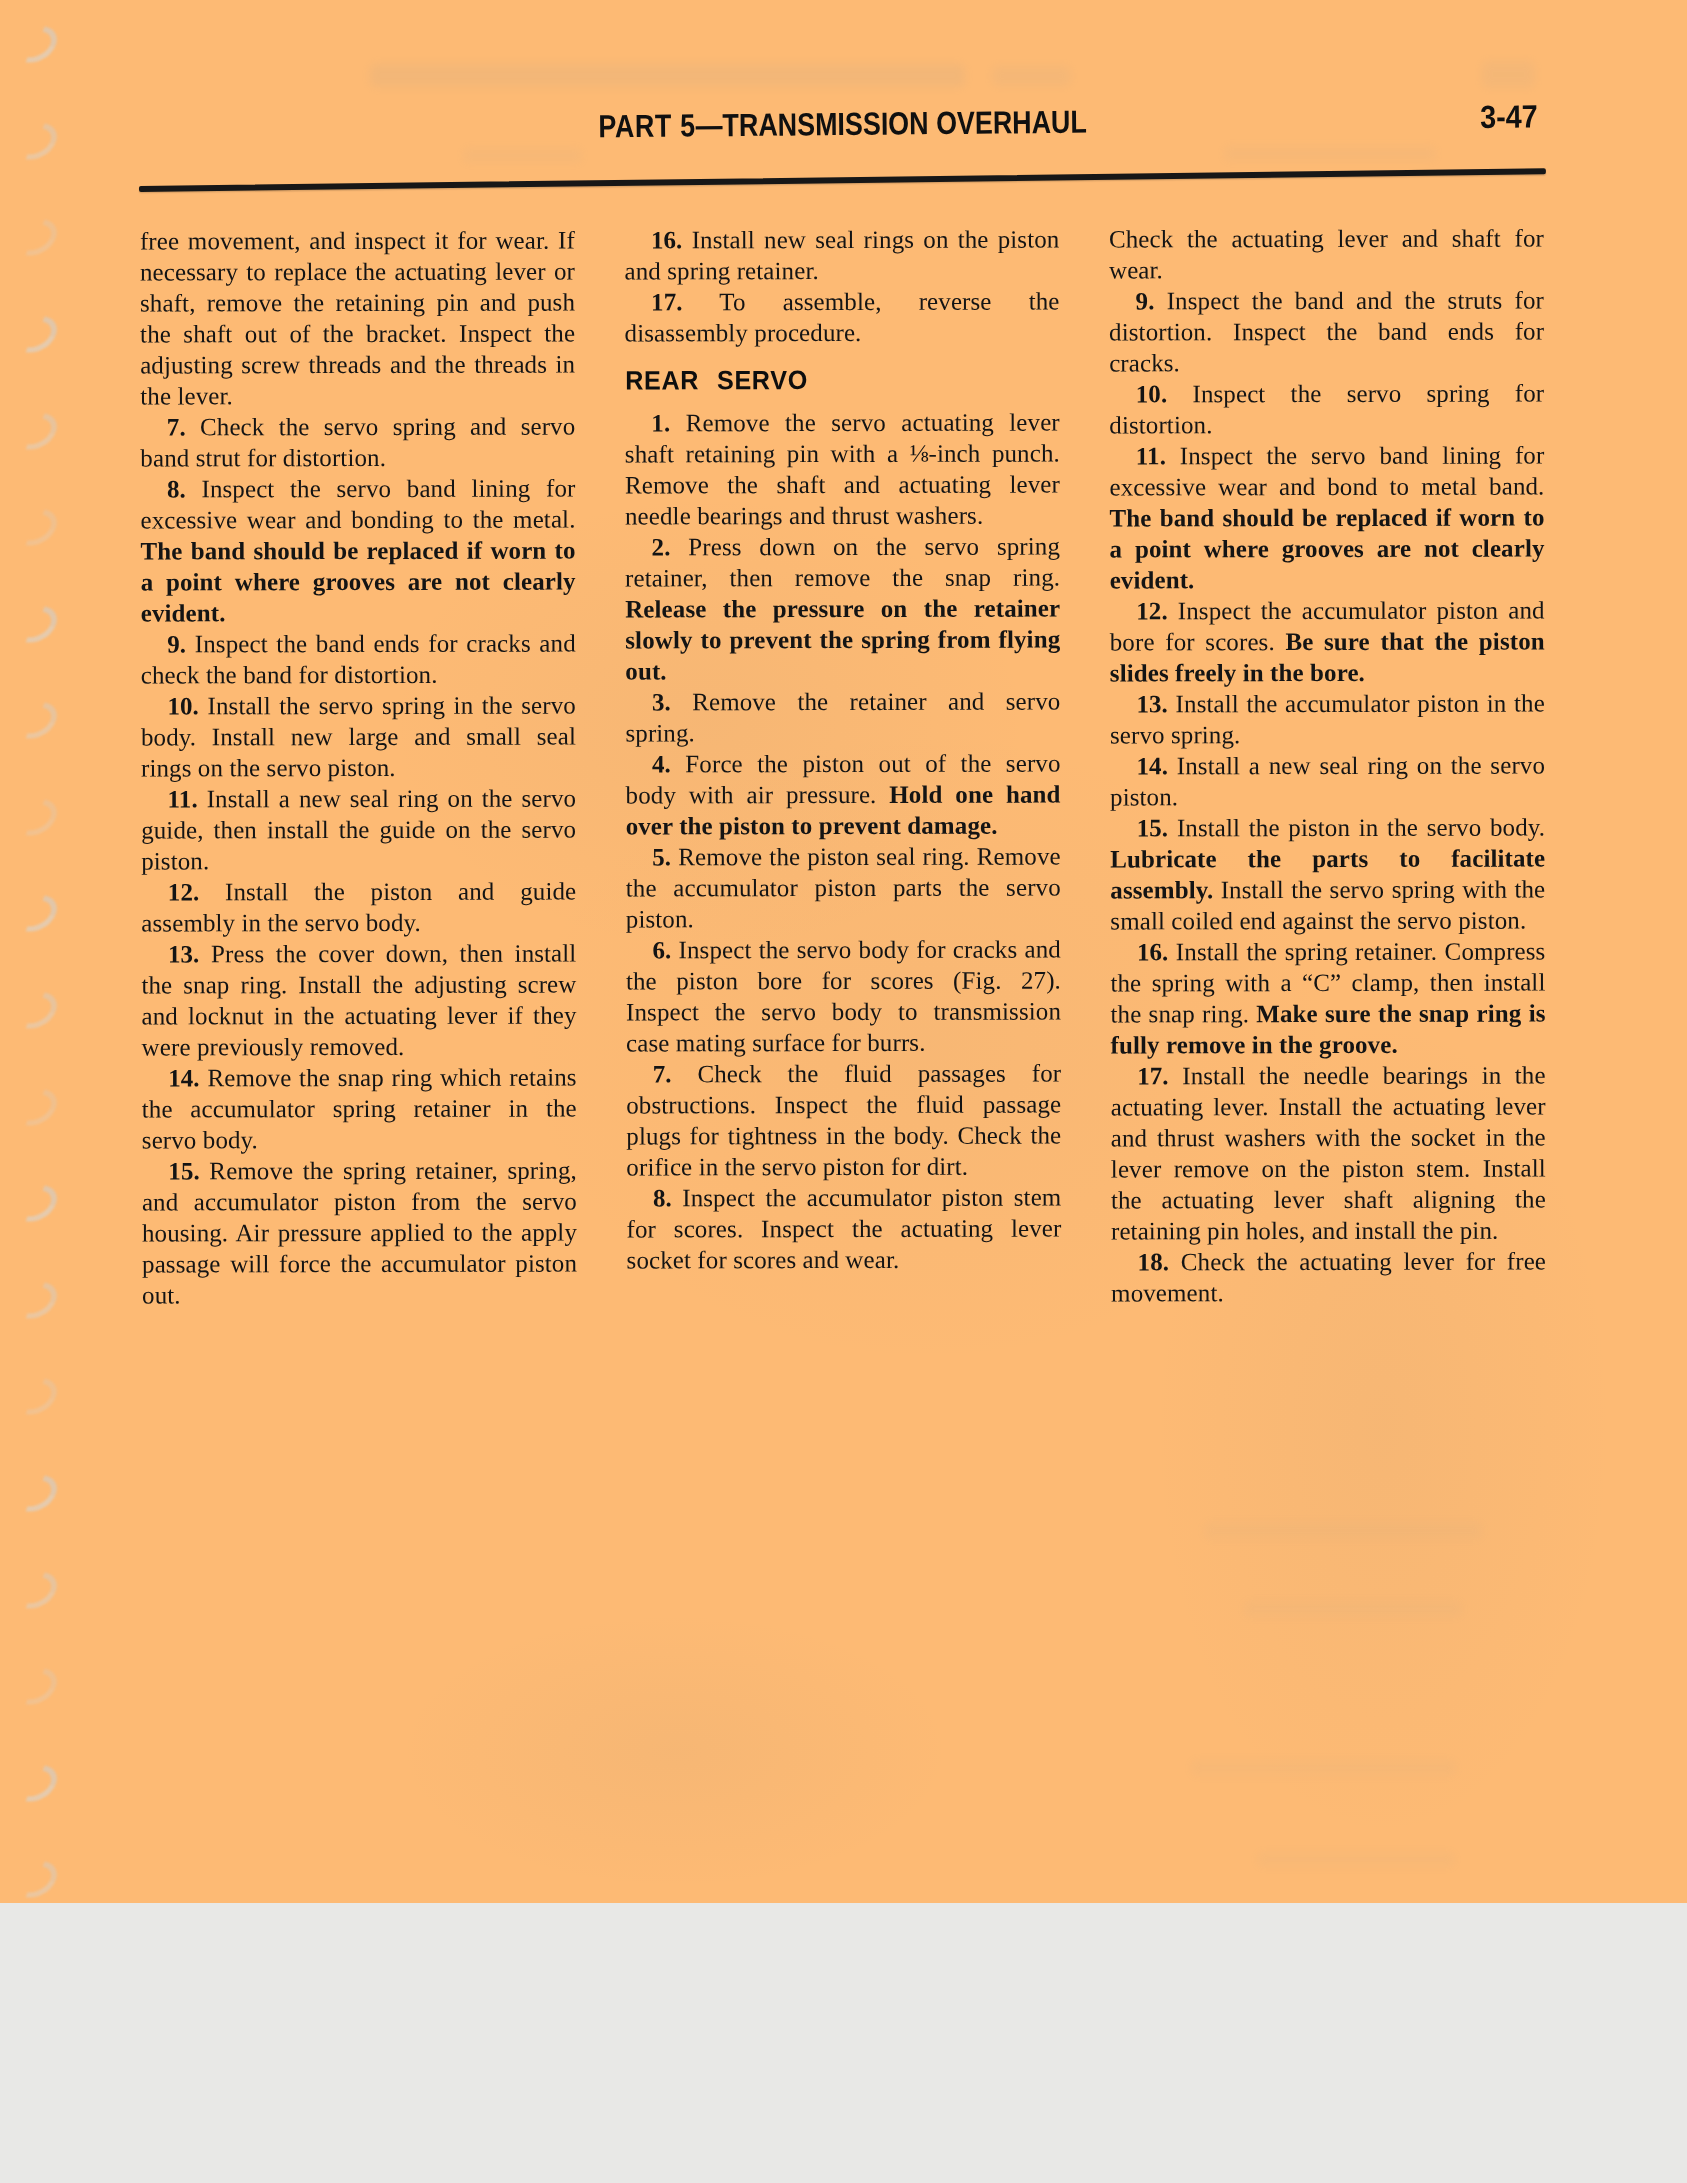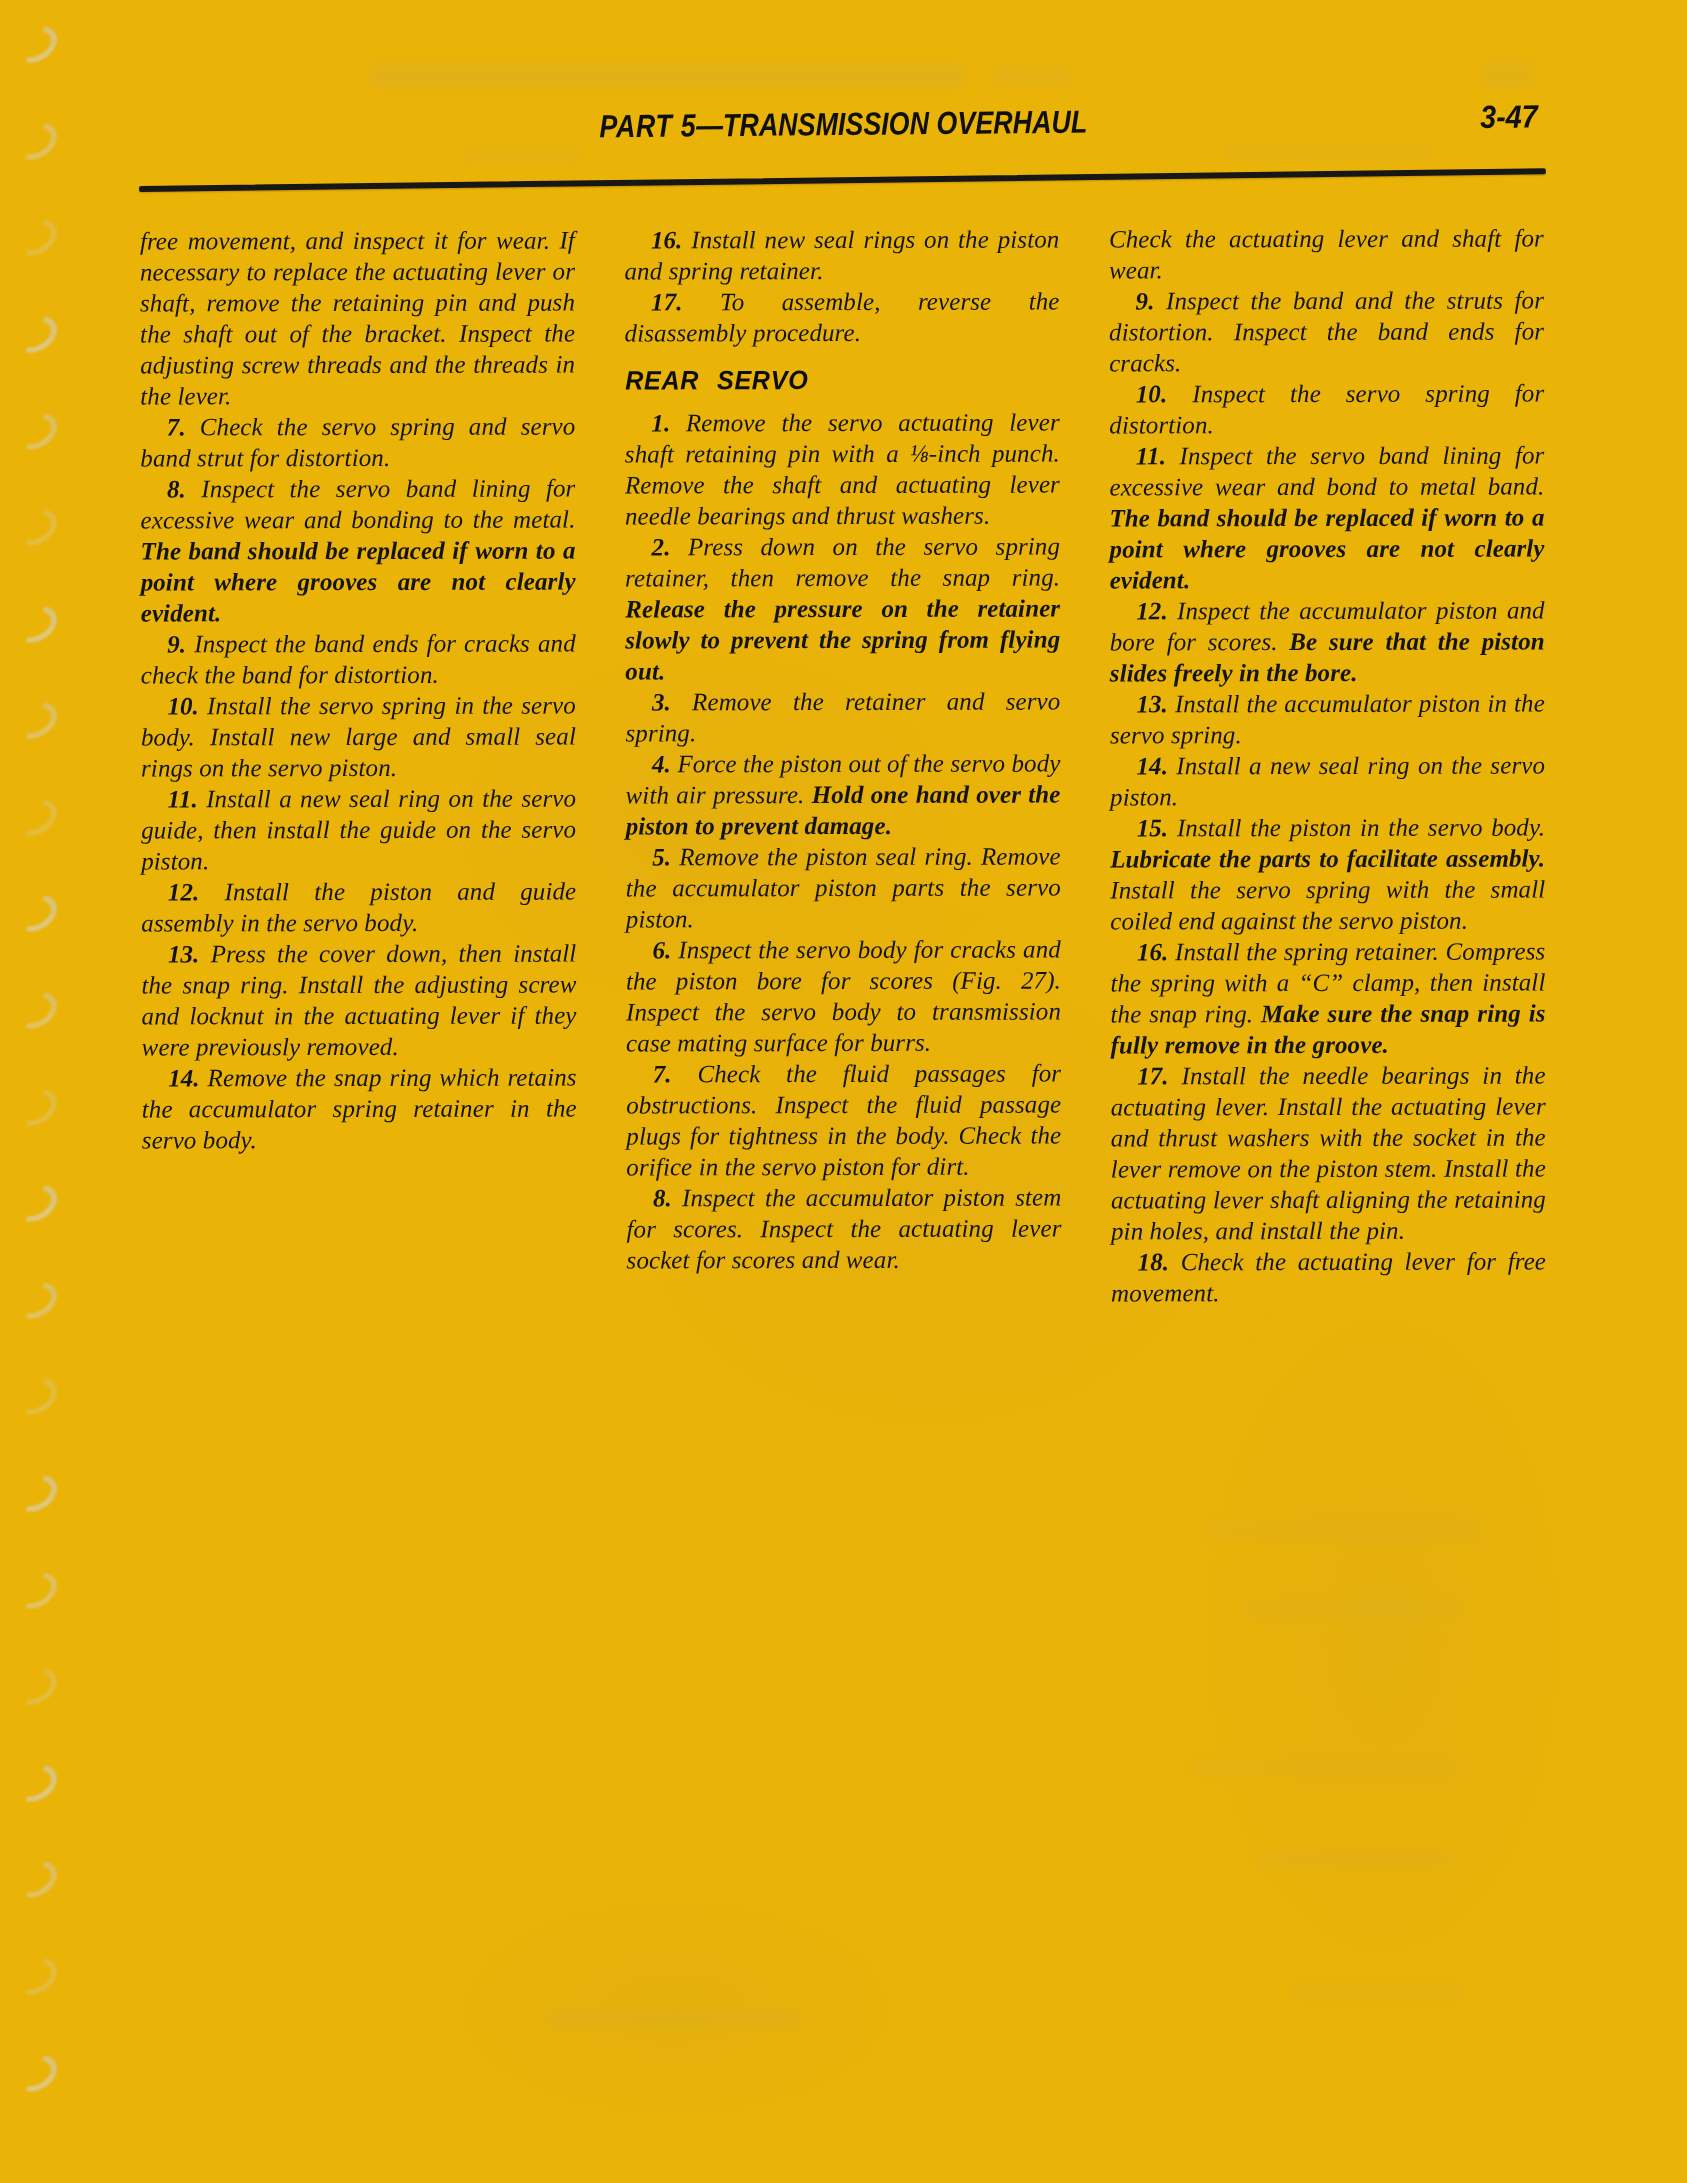--- a/index.html
+++ b/index.html
@@ -1,23 +1,22 @@
 <!DOCTYPE html>
 <html style="font-size:10.6px"><head>
 <meta charset="utf-8">
 <style>
   html,body{margin:0;padding:0;background:#e8e8e6;}
   .page{
     position:relative;
-    width:1687px;height:2183px;
-    background:#eab308;
+    width:1687px;height:1903px;
+    background:#fdba74;
     overflow:hidden;
     font-family:"Liberation Serif", serif;
     color:#141414;
-    font-style:italic;
   }
   
   .texture{
     position:absolute;inset:0;pointer-events:none;
     background:
       radial-gradient(ellipse 463px 331px at 42% 38%, rgba(120,120,118,0.05), rgba(0,0,0,0) 70%),
       radial-gradient(ellipse 595px 463px at 55% 55%, rgba(120,120,118,0.04), rgba(0,0,0,0) 70%),
       radial-gradient(ellipse 331px 595px at 82% 75%, rgba(120,120,118,0.05), rgba(0,0,0,0) 70%),
       radial-gradient(ellipse 397px 198px at 40% 92%, rgba(120,120,118,0.05), rgba(0,0,0,0) 70%);
   }
@@ -143,20 +142,21 @@
     <div class="col">
         <p class="para"><span>free movement, and inspect it for wear. If necessary to replace the actuating lever or shaft, remove the retaining pin and push the shaft out of the bracket. Inspect the adjusting screw threads and the threads in the lever.</span></p>
         <p class="para ind"><span class="b">7.</span><span> Check the servo spring and servo band strut for distortion.</span></p>
         <p class="para ind"><span class="b">8.</span><span> Inspect the servo band lining for excessive wear and bonding to the metal. </span><span class="b">The band should be replaced if worn to a point where grooves are not clearly evident.</span></p>
         <p class="para ind"><span class="b">9.</span><span> Inspect the band ends for cracks and check the band for distortion.</span></p>
         <p class="para ind"><span class="b">10.</span><span> Install the servo spring in the servo body. Install new large and small seal rings on the servo piston.</span></p>
         <p class="para ind"><span class="b">11.</span><span> Install a new seal ring on the servo guide, then install the guide on the servo piston.</span></p>
         <p class="para ind"><span class="b">12.</span><span> Install the piston and guide assembly in the servo body.</span></p>
         <p class="para ind"><span class="b">13.</span><span> Press the cover down, then install the snap ring. Install the adjusting screw and locknut in the actuating lever if they were previously removed.</span></p>
         <p class="para ind"><span class="b">14.</span><span> Remove the snap ring which retains the accumulator spring retainer in the servo body.</span></p>
+        <p class="para ind"><span class="b">15.</span><span> Remove the spring retainer, spring, and accumulator piston from the servo housing. Air pressure applied to the apply passage will force the accumulator piston out.</span></p>
       </div>
     <div class="col">
         <p class="para ind"><span class="b">16.</span><span> Install new seal rings on the piston and spring retainer.</span></p>
         <p class="para ind"><span class="b">17.</span><span> To assemble, reverse the disassembly procedure.</span></p>
         <h2 class="col-heading">REAR SERVO</h2>
         <p class="para ind"><span class="b">1.</span><span> Remove the servo actuating lever shaft retaining pin with a ⅛-inch punch. Remove the shaft and actuating lever needle bearings and thrust washers.</span></p>
         <p class="para ind"><span class="b">2.</span><span> Press down on the servo spring retainer, then remove the snap ring. </span><span class="b">Release the pressure on the retainer slowly to prevent the spring from flying out.</span></p>
         <p class="para ind"><span class="b">3.</span><span> Remove the retainer and servo spring.</span></p>
         <p class="para ind"><span class="b">4.</span><span> Force the piston out of the servo body with air pressure. </span><span class="b">Hold one hand over the piston to prevent damage.</span></p>
         <p class="para ind"><span class="b">5.</span><span> Remove the piston seal ring. Remove the accumulator piston parts the servo piston.</span></p>

